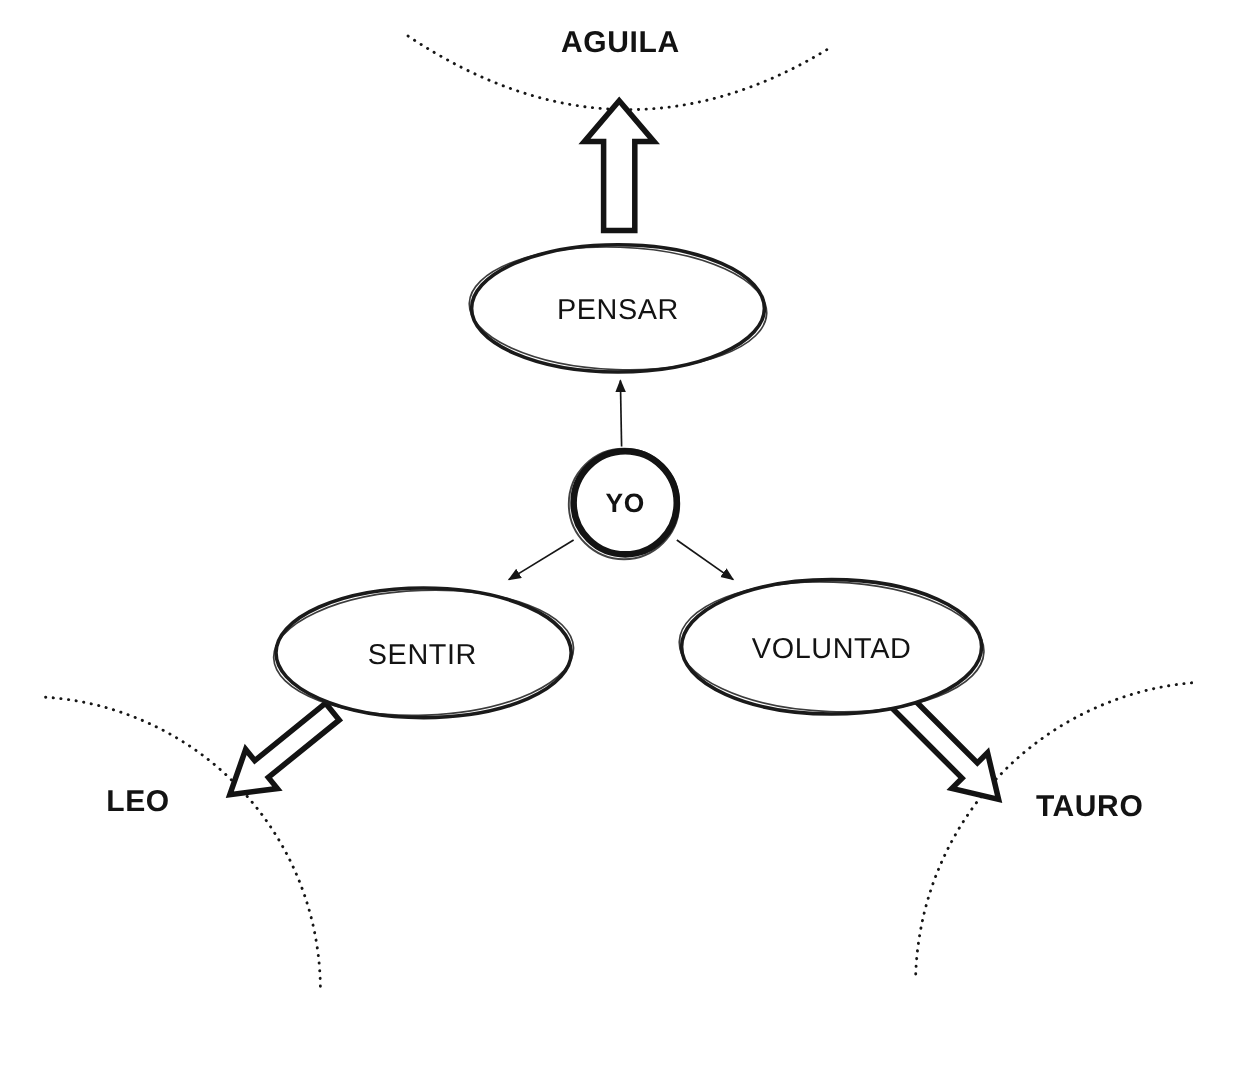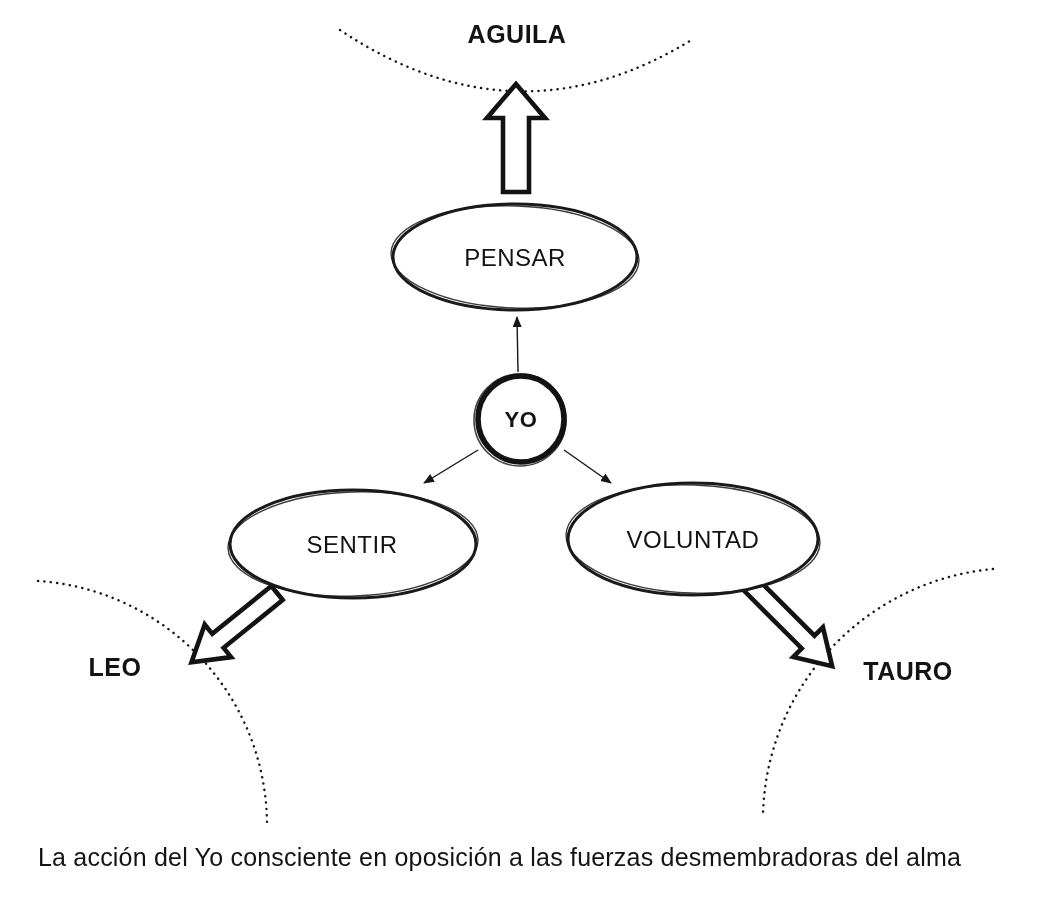--- a/index.html
+++ b/index.html
@@ -95,14 +95,13 @@
       <circle cx="521" cy="419" r="43" fill="#ffffff" stroke="#131313" stroke-width="5.5"></circle>
       <circle cx="520" cy="420" r="46" fill="none" stroke="#131313" stroke-width="1.6" opacity="0.8"></circle>
       <text x="521" y="427" text-anchor="middle" class="yo-label">YO</text>
     </g>
 
     <text x="517" y="43" text-anchor="middle" class="outer-label">AGUILA</text>
     <text x="115" y="676" text-anchor="middle" class="outer-label">LEO</text>
     <text x="908" y="680" text-anchor="middle" class="outer-label">TAURO</text>
   </svg>
 
-  <div class="caption">La acción del Yo consciente en oposición a las fuerzas desmembradoras del alma</div>
 </div>
 
 </body></html>

